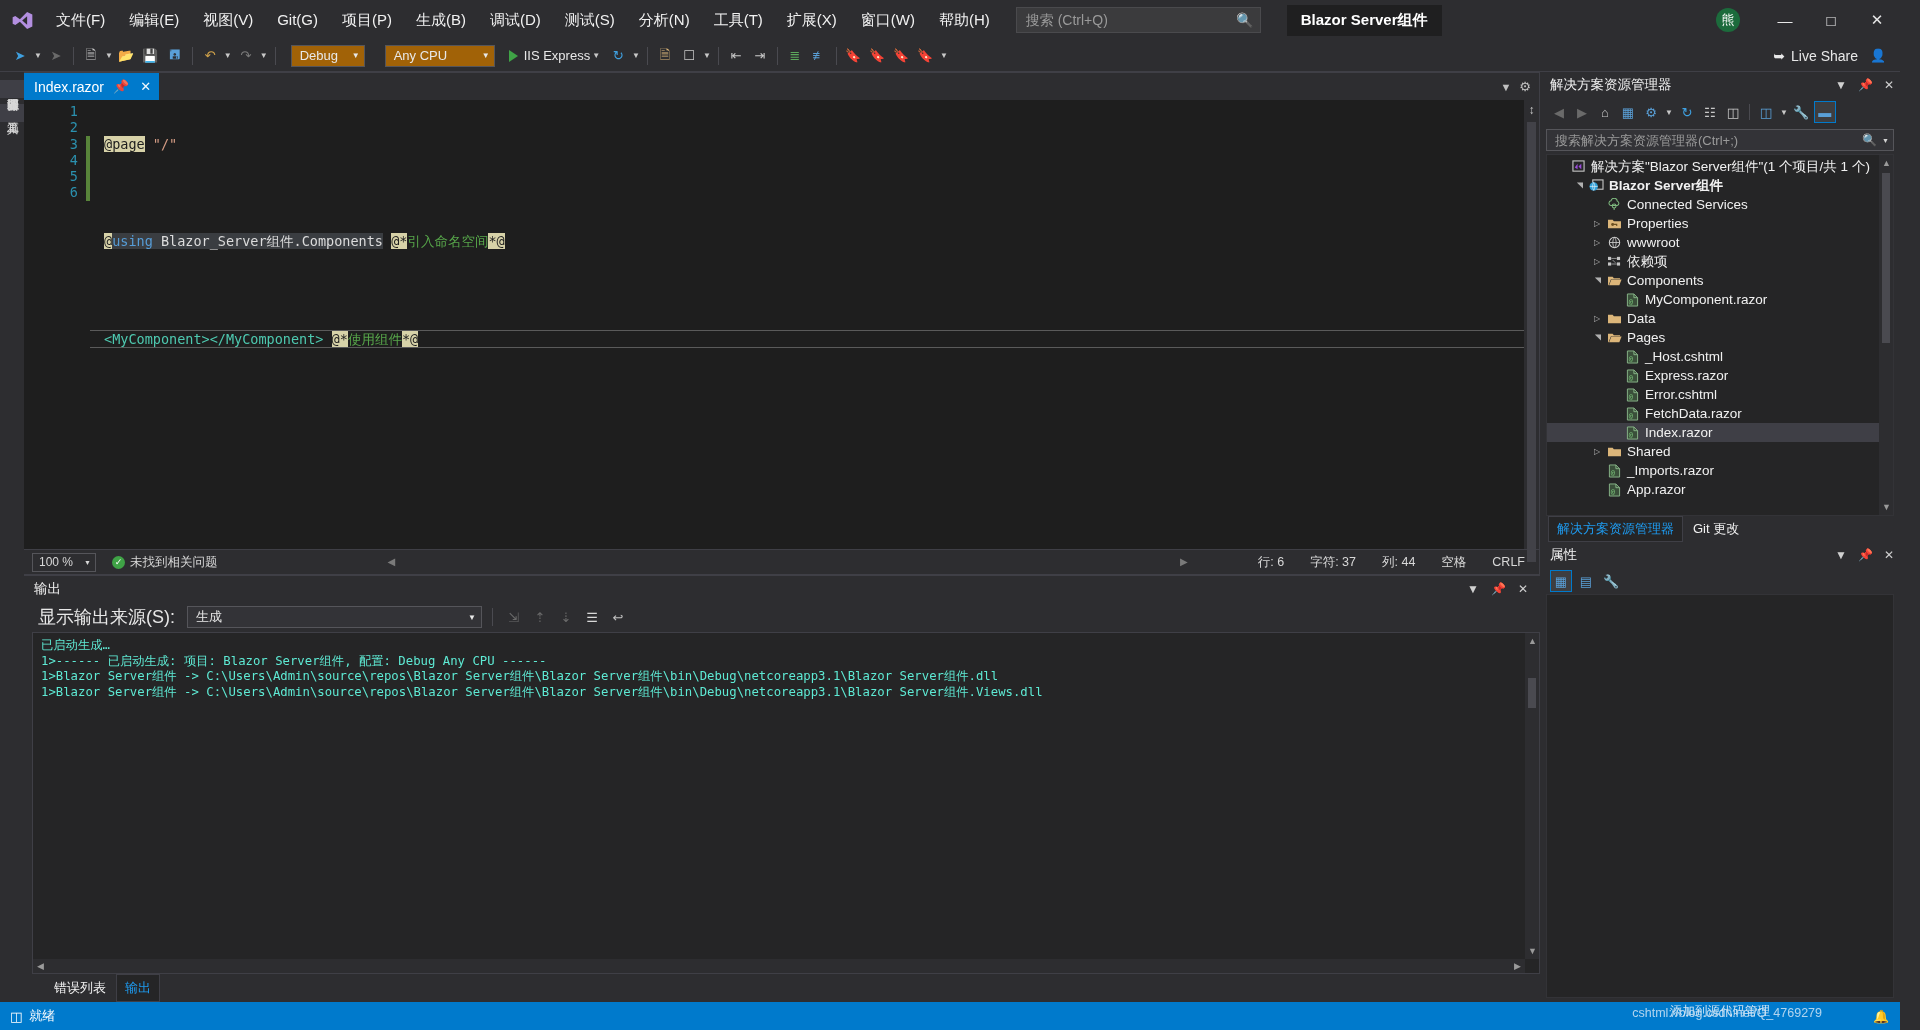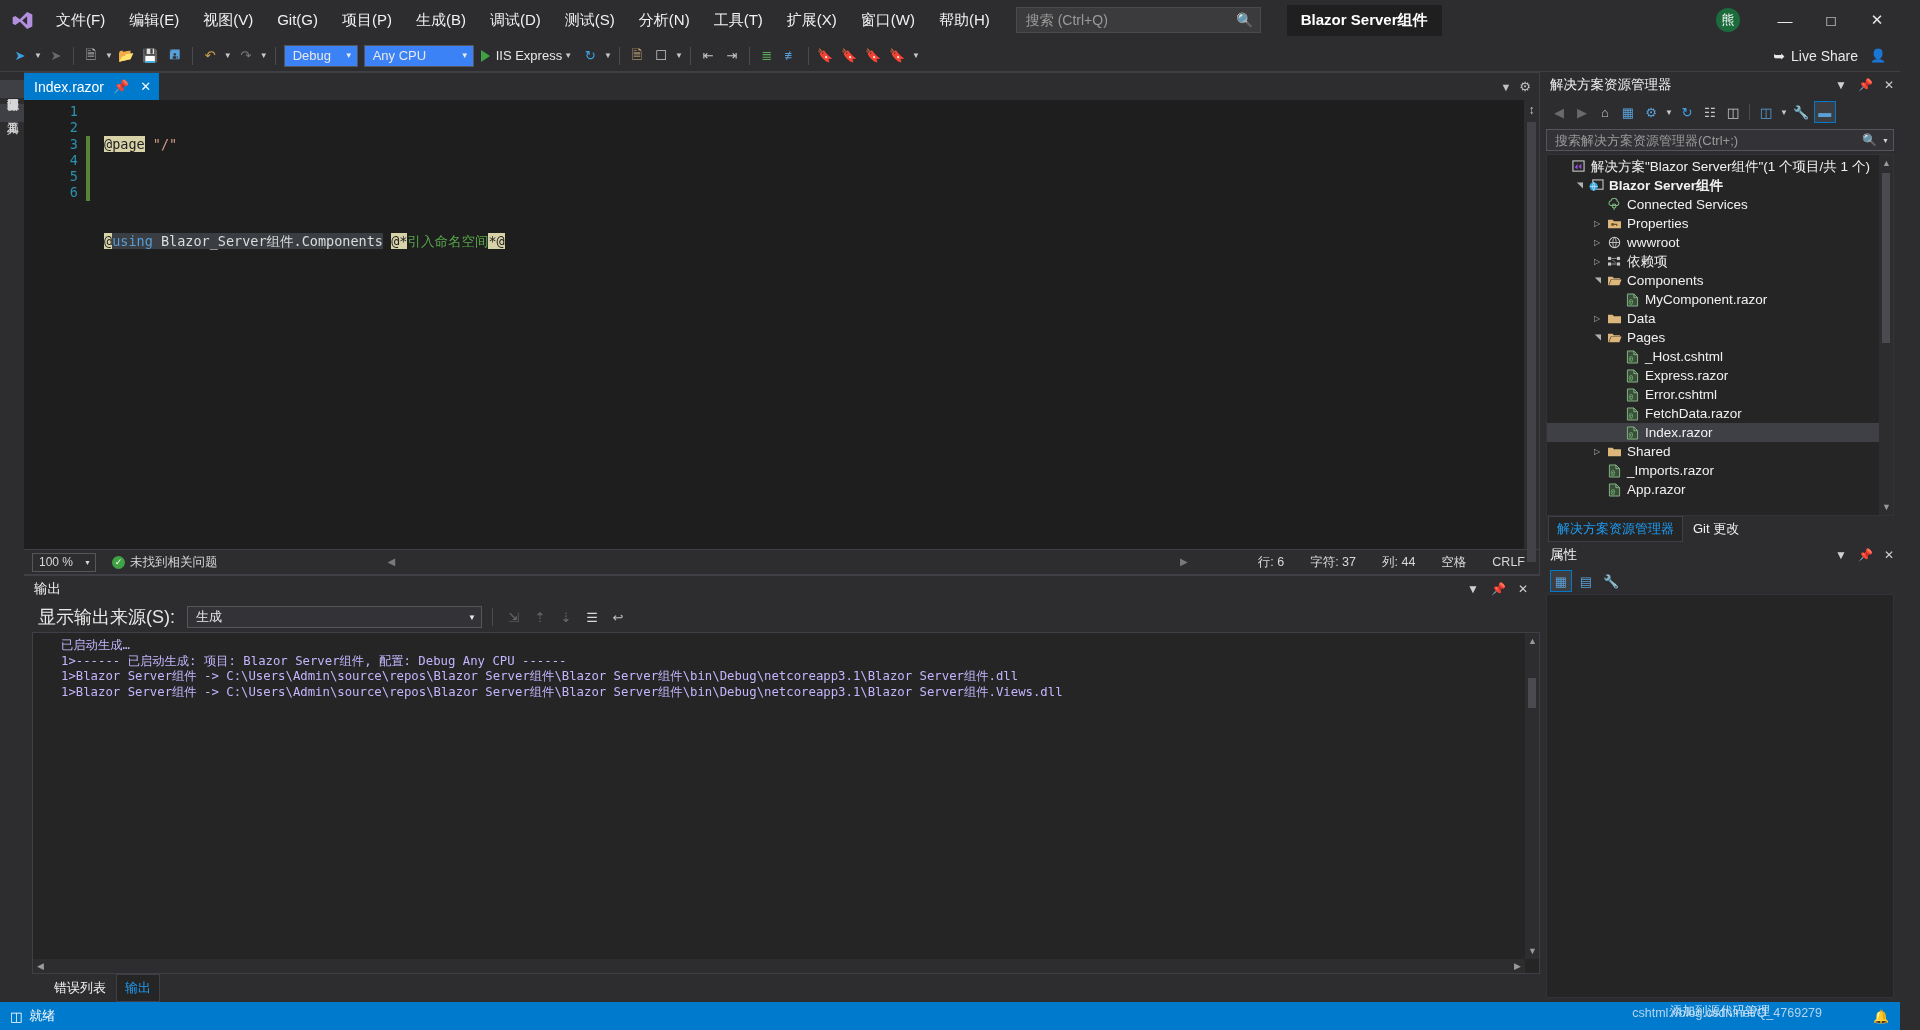--- a/index.html
+++ b/index.html
@@ -50,23 +50,23 @@
   
   .toolbar {
     height: 32px; background: #2d2d30; display: flex; align-items: center;
     padding-left: 8px; flex: none; border-bottom: 1px solid #3f3f46;
   }
   .tb { height: 24px; min-width: 24px; display: flex; align-items: center; justify-content: center;
         color: #c8c8c8; font-size: 13px; padding: 0 3px; }
   .tb-sep { width: 1px; height: 18px; background: #4a4a50; margin: 0 5px; }
   .tb-caret { font-size: 8px; color: #c8c8c8; padding: 0 2px; }
   .tb-combo {
-    height: 22px; min-width: 74px; background: #3b82f6; border: 1px solid #55555a;
+    height: 22px; min-width: 74px; background: #a16207; border: 1px solid #55555a;
     color: #e8e8e8; font-size: 13px; display: flex; align-items: center;
-    padding: 0 4px 0 8px; margin: 0 3px; justify-content: space-between;
+    padding: 0 4px 0 8px; margin: 0 10px; justify-content: space-between;
   }
   .tb-combo.wide { min-width: 110px; }
   .tb-run { display: flex; align-items: center; color: #e8e8e8; font-size: 13px; padding: 0 4px; }
   .tri-green { width: 0; height: 0; border-left: 9px solid #3fa346; border-top: 6px solid transparent;
                border-bottom: 6px solid transparent; margin-right: 6px; }
   .toolbar-right { margin-left: auto; display: flex; align-items: center; padding-right: 10px; }
   .live-share { display: flex; align-items: center; color: #e8e8e8; font-size: 14px; gap: 6px; padding: 0 8px; }
 
   
   .bodyrow { flex: 1; display: flex; min-height: 0; background: #2d2d30; }
@@ -152,21 +152,21 @@
     font-size: 13px; display: flex; align-items: center; justify-content: space-between; padding: 0 5px 0 8px;
   }
   .ot-sep { width: 1px; height: 18px; background: #4a4a50; margin: 0 6px; }
   .ot-btn { width: 22px; height: 22px; display: flex; align-items: center; justify-content: center; color: #c0c0c0; font-size: 13px; }
   .output-body {
     flex: 1; margin: 0 0 0 8px; background: #252526; border: 1px solid #3f3f46; position: relative;
     overflow: hidden; min-height: 0;
   }
   .output-text {
     font-family: "DejaVu Sans Mono", "Liberation Mono", monospace; font-size: 12.3px; line-height: 15.5px;
-    color: #c4b5fd; padding: 5px 0 0 8px; white-space: pre; margin-left: 20px;
+    color: #5eead4; padding: 5px 0 0 8px; white-space: pre;
   }
   .out-scroll-v { position: absolute; right: 0; top: 0; bottom: 14px; width: 14px; background: #2d2d30; }
   .out-scroll-v .thumb { position: absolute; top: 45px; left: 3px; width: 8px; height: 30px; background: #4a4a50; }
   .out-scroll-h { position: absolute; left: 0; right: 14px; bottom: 0; height: 14px; background: #2d2d30; }
   .arrow-sm { color: #9a9a9a; font-size: 9px; position: absolute; }
 
   .panel-tabs { height: 28px; display: flex; align-items: stretch; flex: none; padding-left: 22px; gap: 2px; }
   .ptab { font-size: 13px; color: #f1f1f1; display: flex; align-items: center; padding: 0 8px; }
   .ptab.active { color: #1e9bf0; background: #252526; border: 1px solid #3f3f46; }
 
@@ -357,20 +357,21 @@
             <div class="cb-line mod"></div>
             <div class="cb-line mod"></div>
             <div class="cb-line mod"></div>
             <div class="cb-line mod"></div>
           </div>
           <div class="codearea">
             <div class="code-line"><span class="razor-at">@page</span> <span class="str">"/"</span></div>
             <div class="code-line"></div>
             <div class="code-line"><span class="sel"><span class="razor-at">@</span><span class="kw-blue">using</span><span> Blazor_Server组件.Components</span></span> <span class="razor-at">@*</span><span class="cmt">引入命名空间</span><span class="razor-at">*@</span></div>
             <div class="code-line"></div>
+            <div class="code-line boxed"><span class="tagname-user">&lt;MyComponent&gt;</span><span class="tagname-user">&lt;/MyComponent&gt;</span> <span class="razor-at">@*</span><span class="cmt">使用组件</span><span class="razor-at">*@</span></div>
           </div>
           <div class="ed-scroll-v">
             <div class="ed-split">↕</div>
             <div class="ed-arrow-up">▲</div>
             <div class="thumb"></div>
           </div>
         </div>
 
         <div class="editor-status">
           <div class="zoom-combo">

